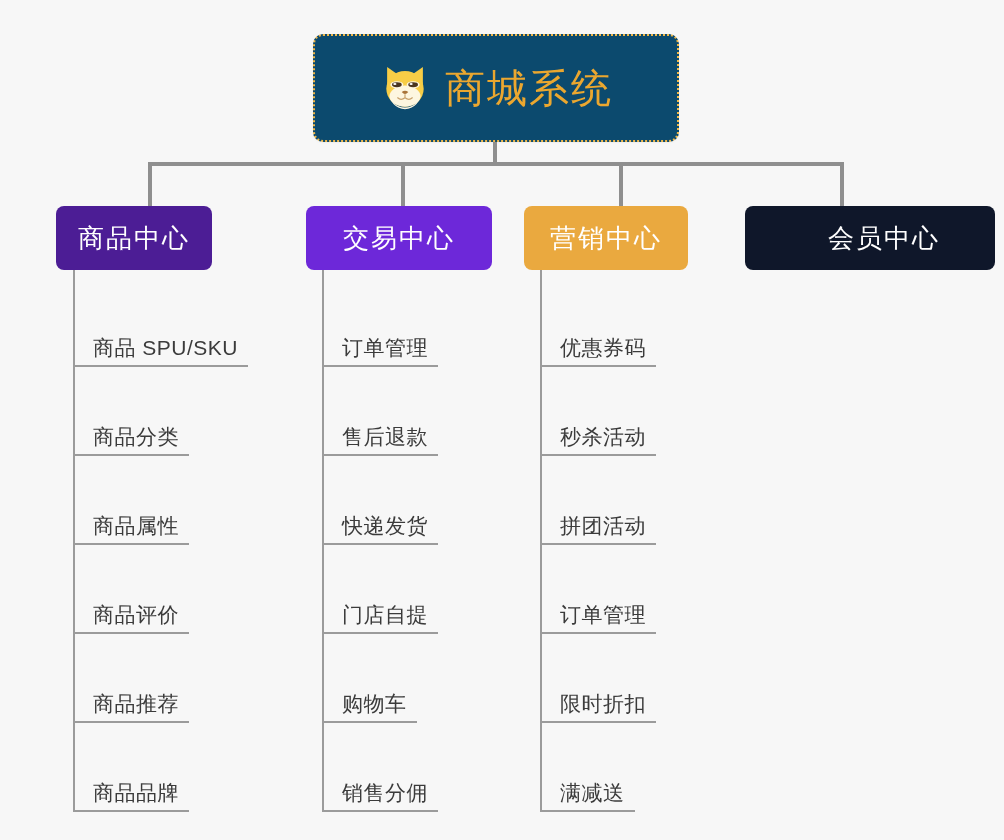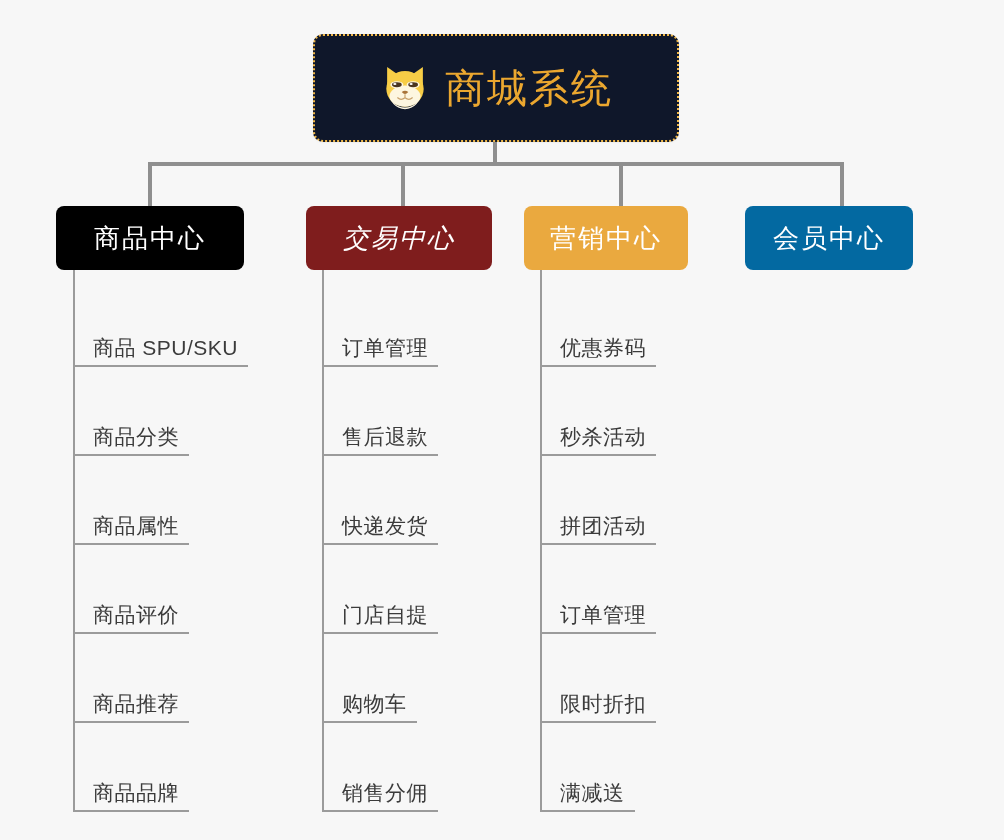--- a/index.html
+++ b/index.html
@@ -24,21 +24,21 @@
   }
 
   
   .root-node {
     position: absolute;
     left: 313px;
     top: 34px;
     width: 366px;
     height: 108px;
     box-sizing: border-box;
-    background: #0f172a;
+    background: #0c4a6e;
     border: 2px dotted #f0b849;
     border-radius: 10px;
     display: flex;
     align-items: center;
     justify-content: center;
     gap: 14px;
     box-shadow: 0 1px 2px rgba(0,0,0,0.04);
   }
   .root-title {
     font-size: 40px;
@@ -96,24 +96,24 @@
     border-radius: 8px;
     display: flex;
     align-items: center;
     justify-content: center;
     color: #ffffff;
     font-size: 26px;
     letter-spacing: 2px;
     line-height: 1;
     user-select: none;
   }
-  .branch.b1 .branch-header { width: 188px; background: #000000; }
-  .branch.b2 .branch-header { width: 186px; background: #7f1d1d; font-style: italic; }
+  .branch.b1 .branch-header { width: 156px; background: #4c1d95; }
+  .branch.b2 .branch-header { width: 186px; background: #6d28d9; }
   .branch.b3 .branch-header { width: 164px; background: #eaa93f; }
-  .branch.b4 .branch-header { width: 168px; background: #0369a1; }
+  .branch.b4 .branch-header { width: 222px; background: #0f172a; padding-left: 28px; }
 
   
   .leaf-list {
     position: relative;
     margin-top: 0;
     padding-top: 8px;
     padding-left: 18px;
     border-left: 2px solid #9b9b9b;
     margin-left: 17px;
   }

